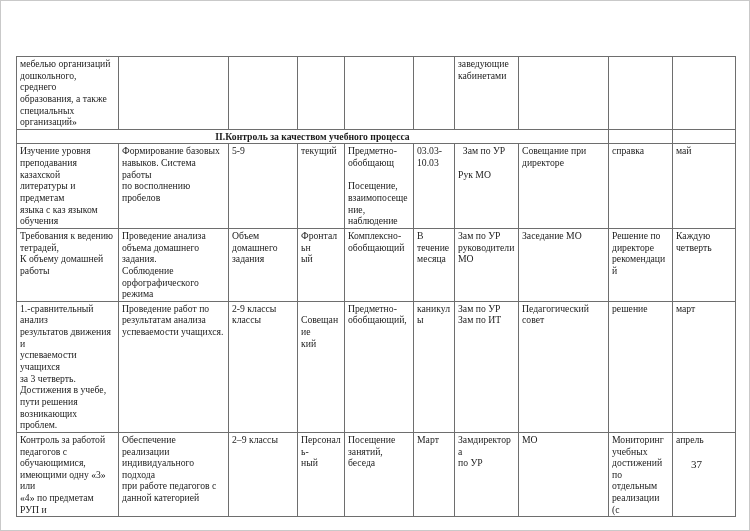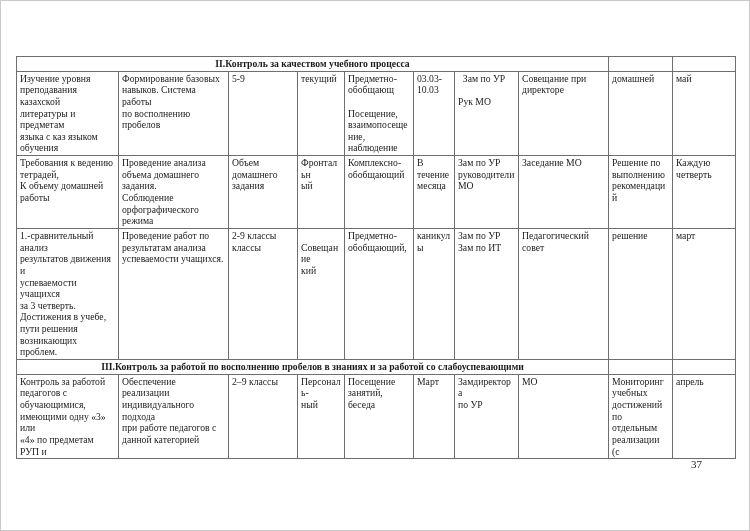--- a/index.html
+++ b/index.html
@@ -54,20 +54,37 @@
         <col style="width:69px">
       <col style="width:47px">
         <col style="width:69px">
         <col style="width:41px">
       <col style="width:64px">
         <col style="width:90px">
         <col style="width:64px">
       <col style="width:63px">
     </colgroup>
     <tbody>
+      <tr style="height:64px">
+        <td>мебелью организаций
+дошкольного, среднего
+образования, а также
+специальных
+организаций»</td>
+        <td></td>
+        <td></td>
+        <td></td>
+        <td></td>
+        <td></td>
+        <td>заведующие
+кабинетами</td>
+        <td></td>
+        <td></td>
+        <td></td>
+      </tr>
       <tr style="height:14px">
         <td class="section" colspan="8">II.Контроль за качеством учебного процесса</td>
         <td></td>
         <td></td>
       </tr>
       <tr style="height:84px">
         <td>Изучение уровня
 преподавания казахской
 литературы и предметам
 языка с каз языком
@@ -84,21 +101,21 @@
 взаимопосеще
 ние,
 наблюдение</td>
         <td>03.03-
 10.03</td>
         <td>  Зам по УР
 
 Рук МО</td>
         <td>Совещание при
 директоре</td>
-        <td>домашней</td>
+        <td>справка</td>
         <td>май</td>
       </tr>
       <tr style="height:68px">
         <td>Требования к ведению
 тетрадей,
 К объему домашней
 работы</td>
         <td>Проведение анализа
 объема домашнего
 задания.
@@ -112,21 +129,21 @@
 ый</td>
         <td>Комплексно-
 обобщающий</td>
         <td>В течение
 месяца</td>
         <td>Зам по УР
 руководители
 МО</td>
         <td>Заседание МО</td>
         <td>Решение по
-выполнению
+директоре
 рекомендаций</td>
         <td>Каждую
 четверть</td>
       </tr>
       <tr style="height:97px">
         <td>1.-сравнительный анализ
 результатов движения и
 успеваемости учащихся
 за 3 четверть.
 Достижения в учебе,
@@ -142,25 +159,20 @@
 кий</td>
         <td>Предметно-
 обобщающий,</td>
         <td>каникулы</td>
         <td>Зам по УР
 Зам по ИТ</td>
         <td>Педагогический
 совет</td>
         <td>решение</td>
         <td>март</td>
-      </tr>
-      <tr style="height:14px">
-        <td class="section" colspan="8">III.Контроль за работой по восполнению пробелов в знаниях и за работой со слабоуспевающими</td>
-        <td></td>
-        <td></td>
       </tr>
       <tr style="height:57px">
         <td>Контроль за работой
 педагогов с
 обучающимися,
 имеющими одну «3» или
 «4» по предметам РУП и</td>
         <td>Обеспечение реализации
 индивидуального подхода
 при работе педагогов с

